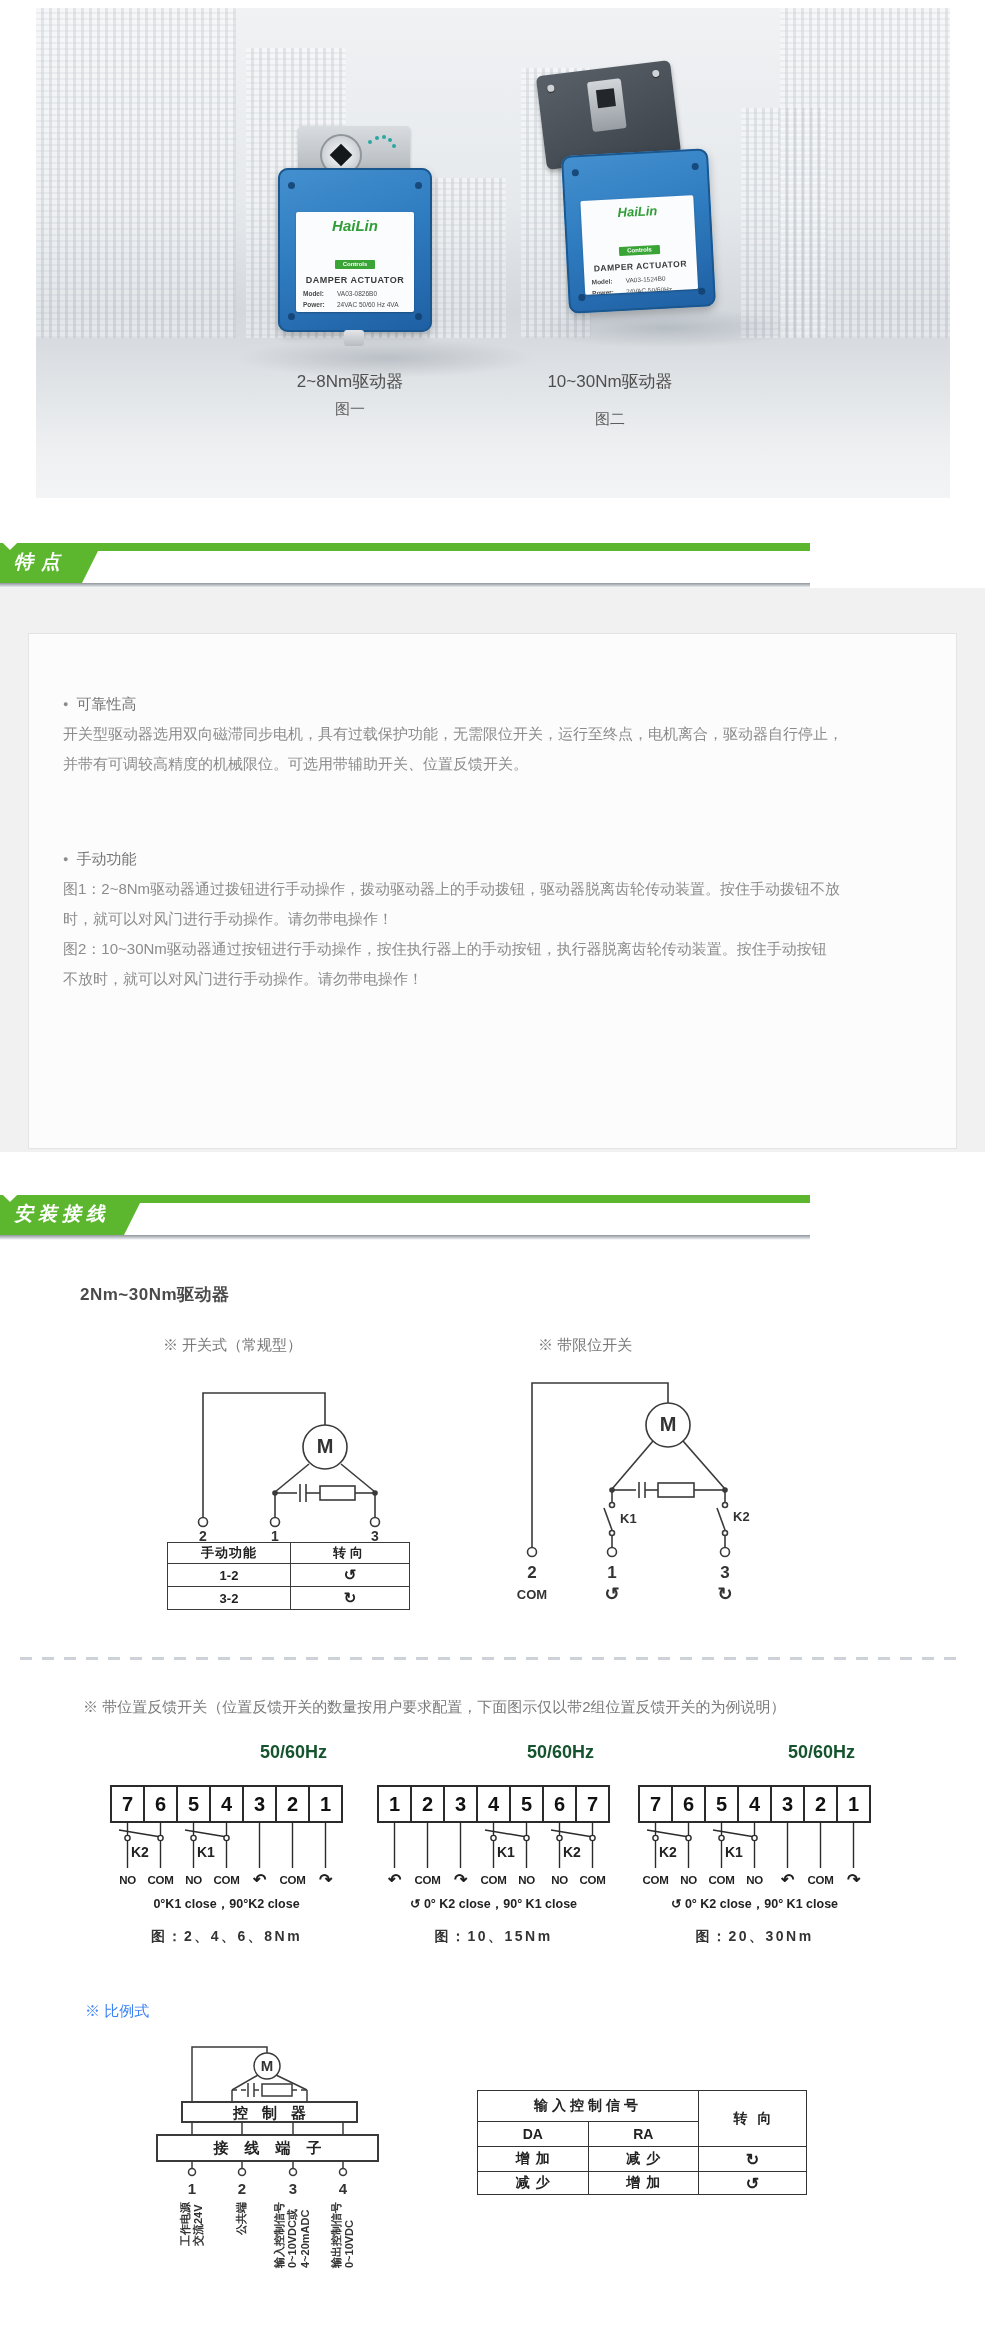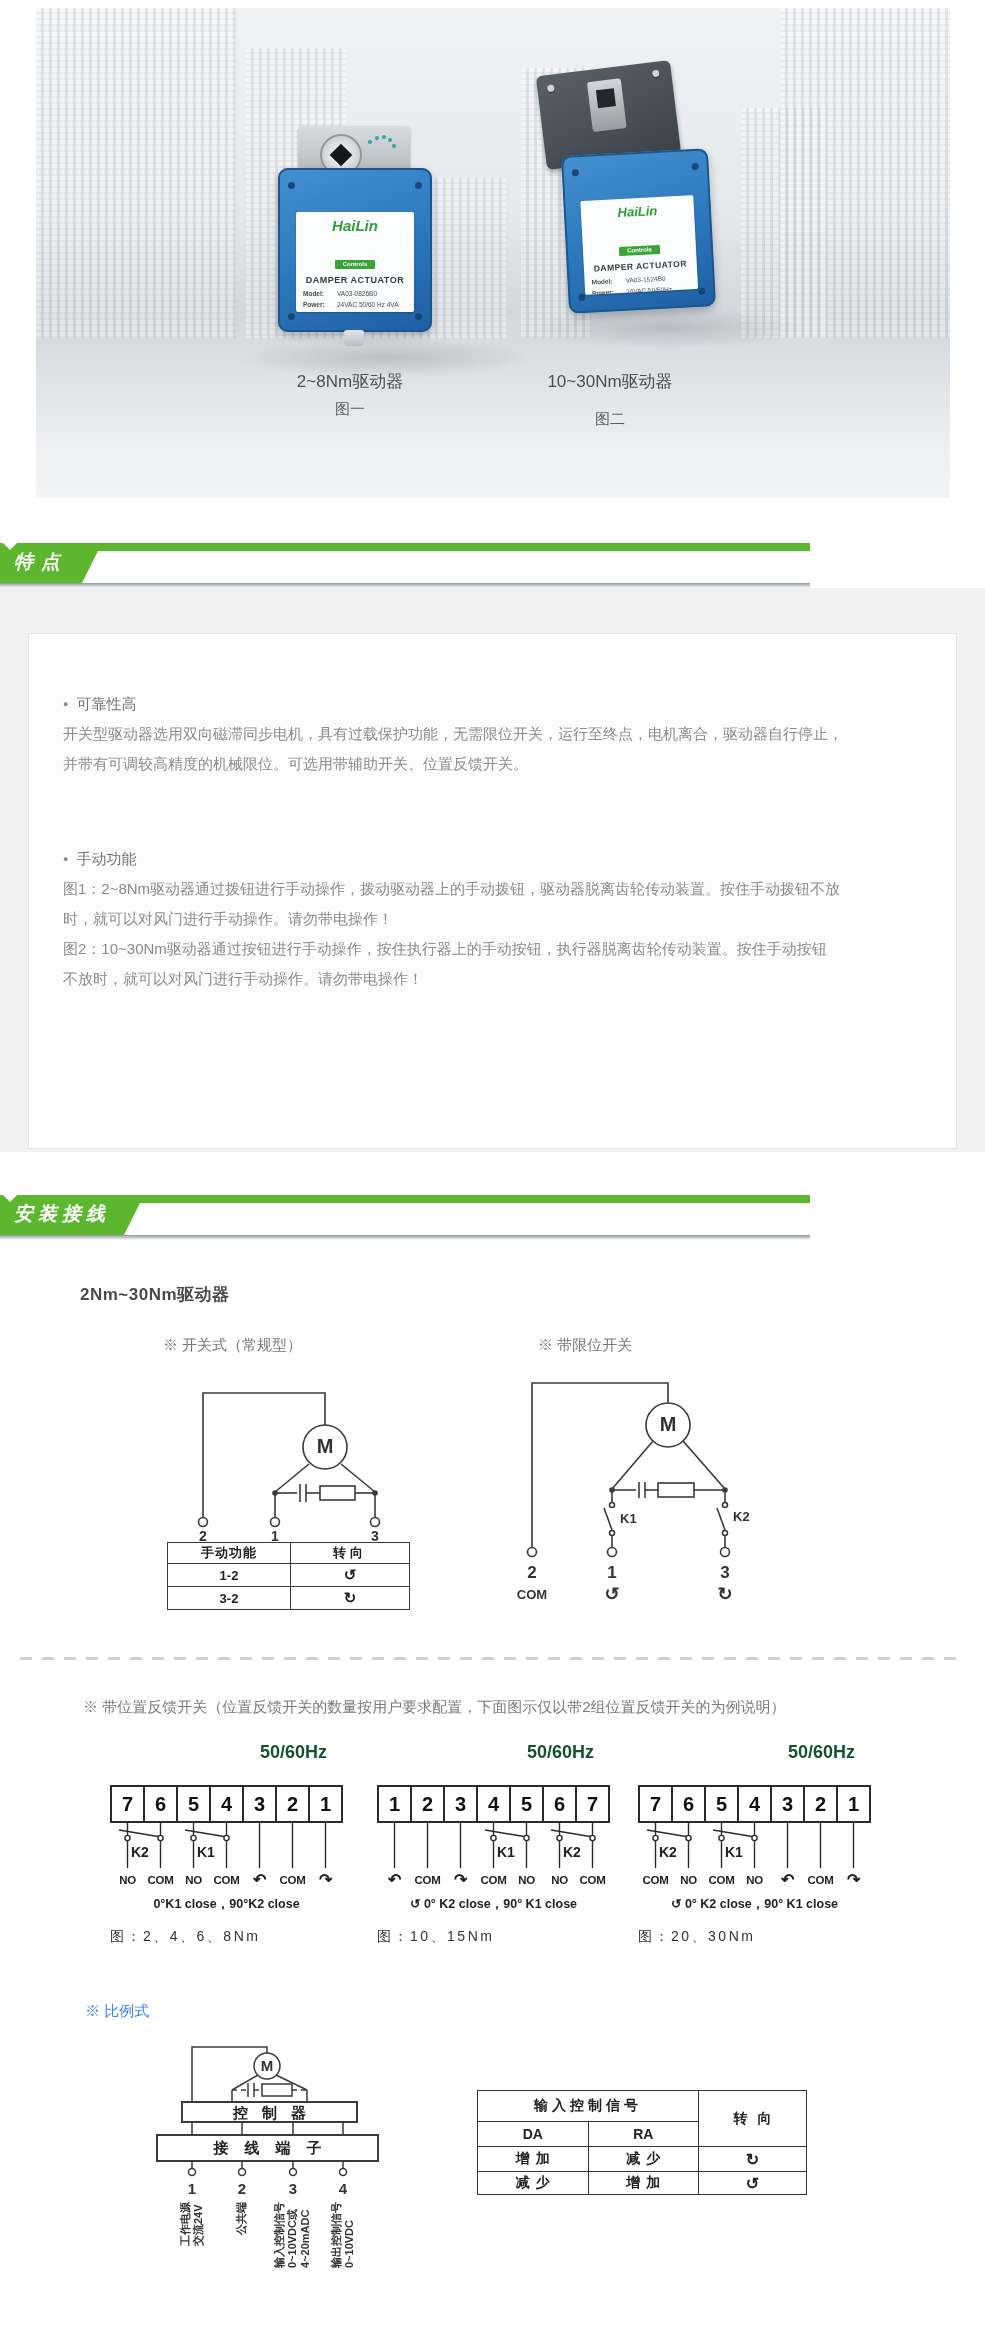--- a/index.html
+++ b/index.html
@@ -86,21 +86,21 @@
   .cells{position:absolute;left:0;top:45px;display:flex;}
   .cell{box-sizing:border-box;width:35px;height:38px;border:2px solid #2b2b2b;margin-left:-2px;background:#fff;
         font-size:20px;font-weight:bold;color:#111;text-align:center;line-height:34px;}
   .cell:first-child{margin-left:0;}
   .ssvg{position:absolute;left:0;top:83px;}
   .klab{position:absolute;top:104px;font-size:14px;font-weight:bold;color:#222;}
   .lbls{position:absolute;left:1px;top:130px;display:flex;}
   .lbl{width:33px;text-align:center;font-size:11.5px;font-weight:bold;color:#1f1f1f;letter-spacing:-0.3px;line-height:20px;}
   .lbl.arr{font-size:16px;}
   .closeln{position:absolute;left:0;top:156px;width:233px;text-align:center;font-size:12.5px;font-weight:bold;color:#222;}
-  .scap{position:absolute;left:0;top:188px;width:233px;font-size:14px;font-weight:normal;color:#333;letter-spacing:2.5px;}
+  .scap{position:absolute;left:0;top:188px;width:233px;text-align:center;font-size:14px;font-weight:bold;color:#333;letter-spacing:2.5px;}
 
   
   .ptitle{position:absolute;left:85px;top:2002px;font-size:15px;color:#3b82f6;}
   .prop{position:absolute;left:150px;top:2040px;width:240px;height:260px;}
   .boxlab{position:absolute;text-align:center;font-size:15px;font-weight:bold;color:#222;}
   .vlabel{position:absolute;transform-origin:0 0;transform:rotate(-90deg) translateX(-100%);
           font-size:11px;font-weight:bold;color:#333;line-height:13px;white-space:nowrap;}
   .ptable{position:absolute;left:477px;top:2090px;border-collapse:collapse;background:#fff;}
   .ptable td{border:1.8px solid #333;text-align:center;font-weight:bold;color:#222;font-size:14px;}
   .ptable .arr{font-size:16px;}

